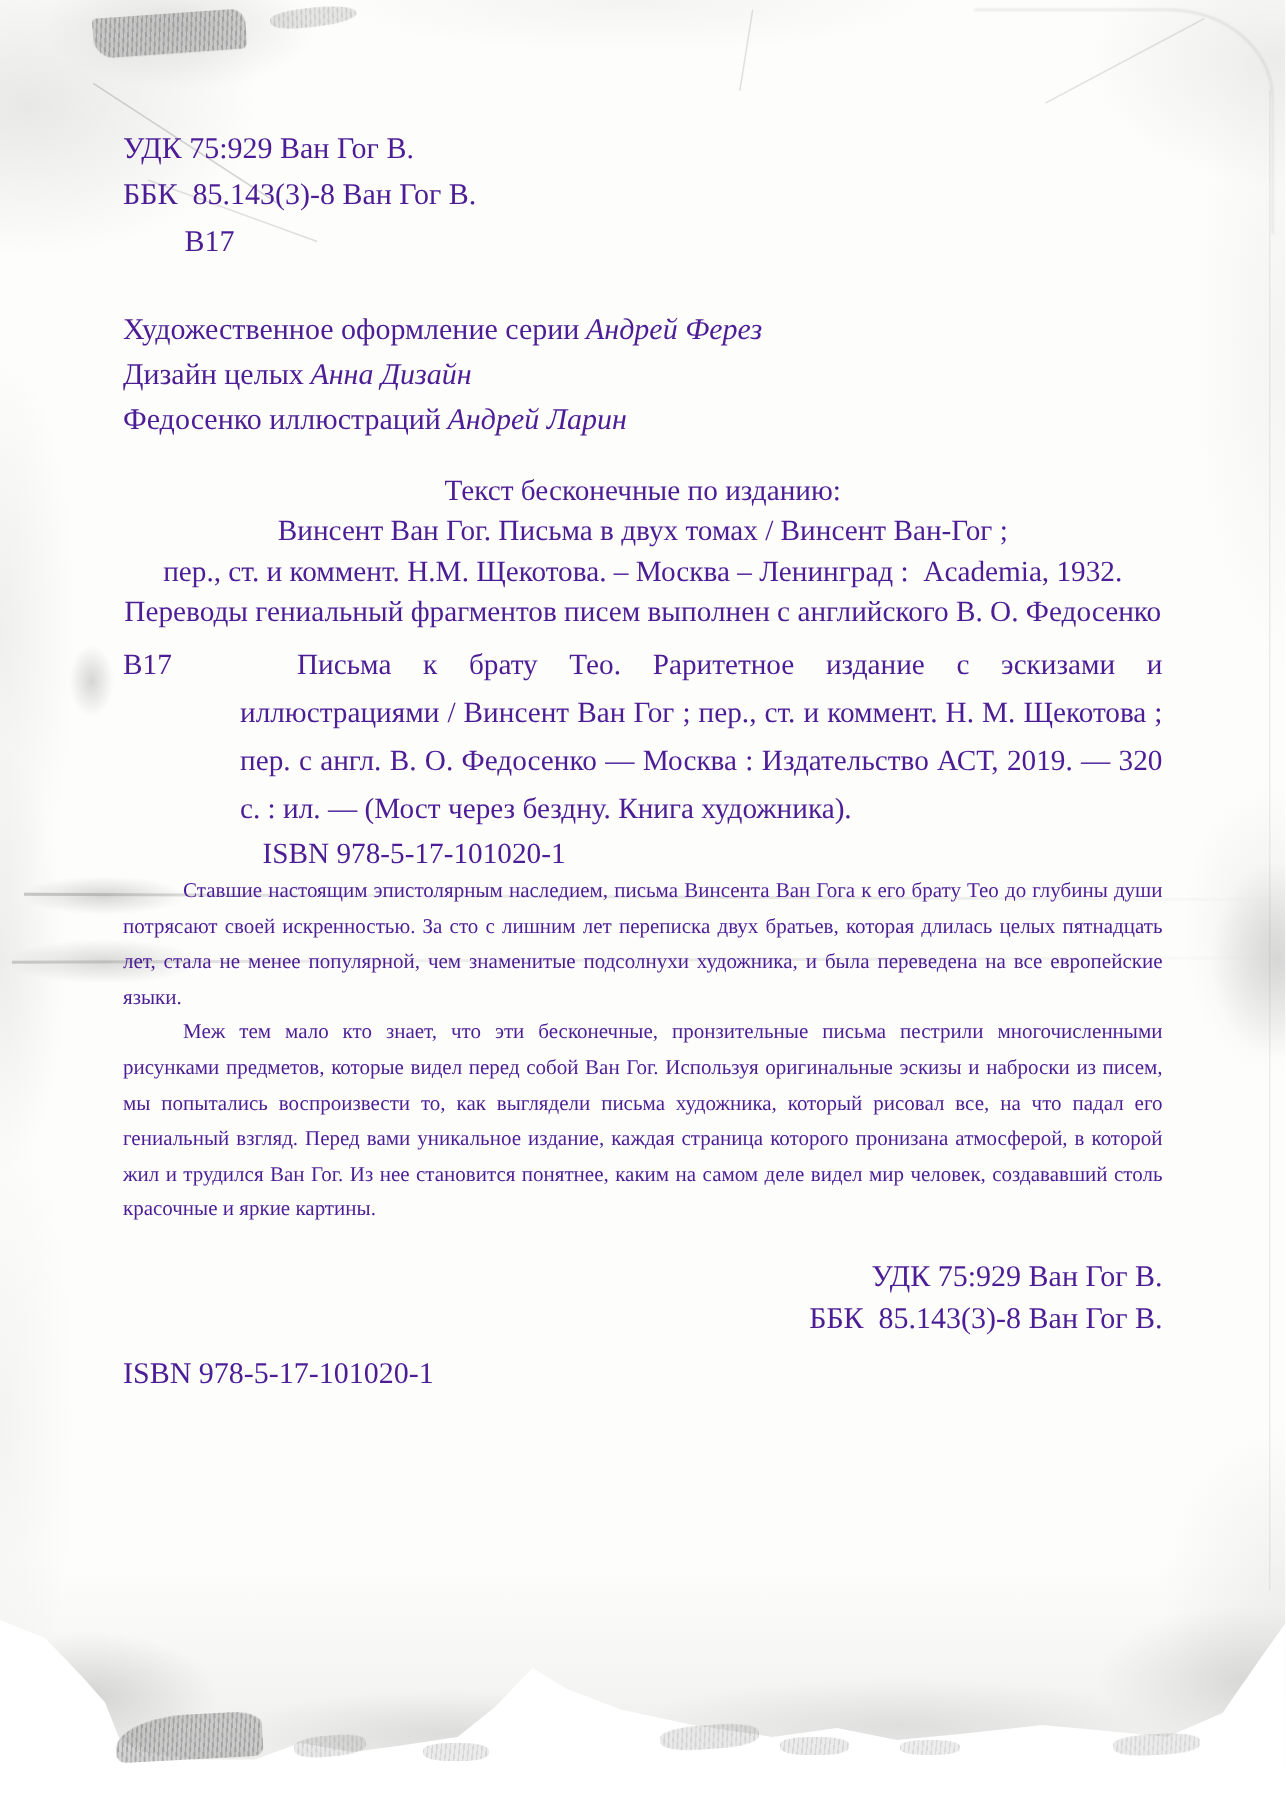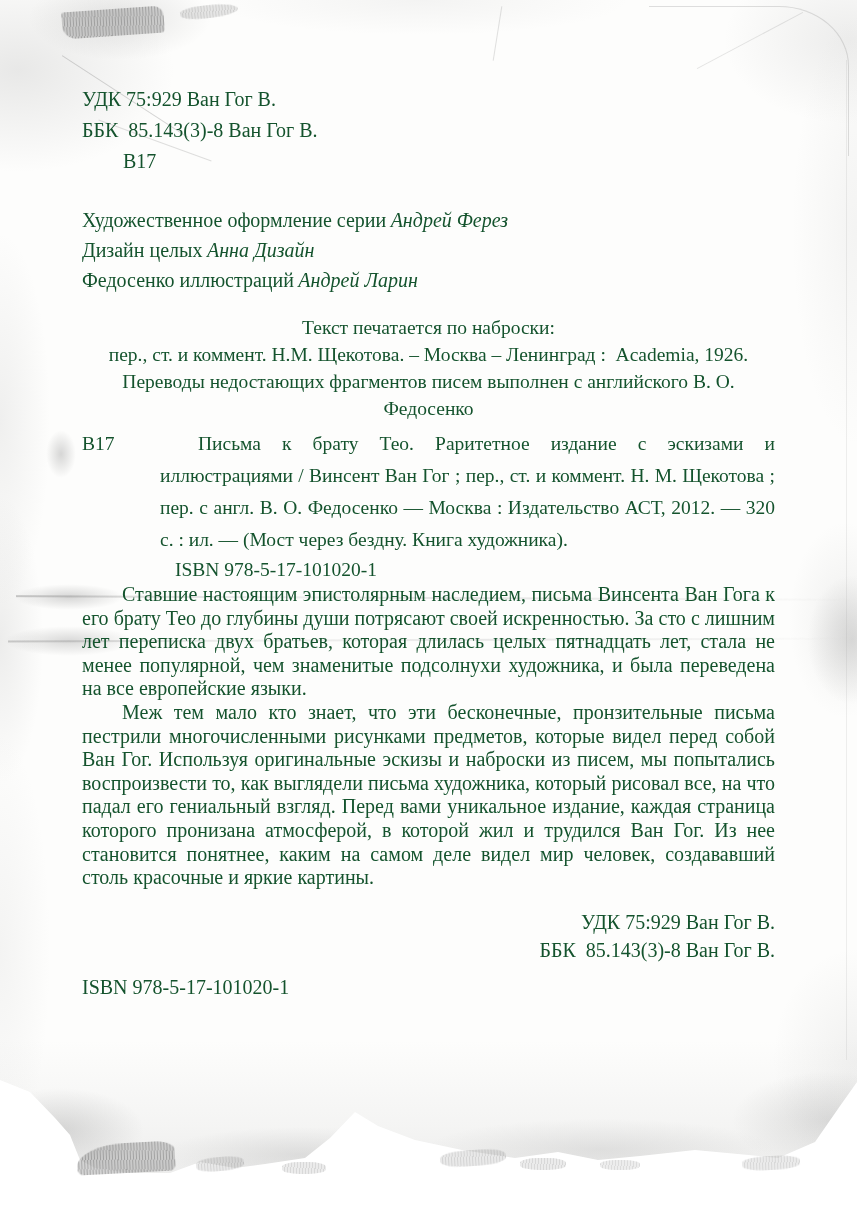--- a/index.html
+++ b/index.html
@@ -1,21 +1,21 @@
 <!DOCTYPE html>
 <html lang="ru"><head>
 <meta charset="utf-8">
 <style>
   * { margin:0; padding:0; box-sizing:border-box; }
   html,body { background:#ffffff; }
   .page {
     position:relative; width:857px; height:1211px; overflow:hidden;
     background:#ffffff;
     font-family:"Liberation Serif","DejaVu Serif",serif;
-    color:#14532d;
+    color:#4c1d95;
   }
   .tex { position:absolute; pointer-events:none; }
 
   
   .paper-bg { inset:0; z-index:1; background:
     radial-gradient(ellipse 230px 150px at 18px 70px,  rgba(148,148,148,.20), transparent 68%),
     radial-gradient(ellipse 130px 60px  at 120px 18px, rgba(140,140,140,.22), transparent 70%),
     radial-gradient(ellipse 300px 50px  at 420px 0px,  rgba(160,160,160,.10), transparent 70%),
     radial-gradient(ellipse 180px 120px at 850px 40px, rgba(150,150,150,.16), transparent 70%),
     radial-gradient(ellipse 90px 300px  at 857px 230px,rgba(160,160,160,.10), transparent 72%),
@@ -80,21 +80,21 @@
   .codes-top { line-height:31px; font-size:20px; }
   .author-sign { padding-left:41px; }
   .credits { margin-top:28px; text-align:left; line-height:30px; font-size:20px; }
   .credit-name { font-style:italic; margin-left:.22em; }
   .notice { margin-top:23px; text-align:justify; text-indent:33px; line-height:28px; }
   .source { margin-top:19px; text-align:center; line-height:27px; }
   .catalog { margin-top:6px; display:flex; line-height:32px; }
   .catalog-code { width:78px; flex:none; }
   .catalog-text { flex:1 1 auto; text-align:justify; text-indent:38px; }
   .isbn-main { padding-left:93px; line-height:27px; }
-  .annot { text-align:justify; text-indent:40px; line-height:23.6px; font-size:20px; }
+  .annot { text-align:justify; text-indent:40px; line-height:23.6px; font-size:14px; }
   .codes-bottom { margin-top:18px; text-align:right; line-height:28px; font-size:20px; }
   .footer-row { margin-top:10px; display:flex; justify-content:space-between; font-size:20px; line-height:27px; }
 </style>
 </head>
 <body>
 
 <div class="page">
 
   <div class="tex paper-bg"></div>
   <div class="tex dark-patch dp-a"></div>
@@ -130,28 +130,29 @@
     </header>
 
     <section class="credits">
       <div class="credit-line"><span>Художественное оформление серии</span><span class="credit-name">Андрей Ферез</span></div>
       <div class="credit-line"><span>Дизайн целых</span><span class="credit-name">Анна Дизайн</span></div>
       <div class="credit-line"><span>Федосенко иллюстраций</span><span class="credit-name">Андрей Ларин</span></div>
     </section>
 
 
     <section class="source">
-      <div>Текст печатается по наброски:</div>
-      <div class="pre">пер., ст. и коммент. Н.М. Щекотова. – Москва – Ленинград :  Academia, 1926.</div>
-      <div class="pre">Переводы недостающих фрагментов писем выполнен с английского В. О. Федосенко</div>
+      <div>Текст бесконечные по изданию:</div>
+      <div class="pre">Винсент Ван Гог. Письма в двух томах / Винсент Ван-Гог ;</div>
+      <div class="pre">пер., ст. и коммент. Н.М. Щекотова. – Москва – Ленинград :  Academia, 1932.</div>
+      <div class="pre">Переводы гениальный фрагментов писем выполнен с английского В. О. Федосенко</div>
     </section>
 
     <section class="catalog">
       <div class="catalog-code">В17</div>
-      <p class="catalog-text">Письма к брату Тео. Раритетное издание с эскизами и иллюстрациями / Винсент Ван Гог ; пер., ст. и коммент. Н. М. Щекотова ; пер. с англ. В. О. Федосенко — Москва : Издательство АСТ, 2012. — 320 с. : ил. — (Мост через бездну. Книга художника).</p>
+      <p class="catalog-text">Письма к брату Тео. Раритетное издание с эскизами и иллюстрациями / Винсент Ван Гог ; пер., ст. и коммент. Н. М. Щекотова ; пер. с англ. В. О. Федосенко — Москва : Издательство АСТ, 2019. — 320 с. : ил. — (Мост через бездну. Книга художника).</p>
     </section>
 
     <div class="isbn-main pre">ISBN 978-5-17-101020-1</div>
 
     <p class="annot">Ставшие настоящим эпистолярным наследием, письма Винсента Ван Гога к его брату Тео до глубины души потрясают своей искренностью. За сто с лишним лет переписка двух братьев, которая длилась целых пятнадцать лет, стала не менее популярной, чем знаменитые подсолнухи художника, и была переведена на все европейские языки.</p>
     <p class="annot">Меж тем мало кто знает, что эти бесконечные, пронзительные письма пестрили многочисленными рисунками предметов, которые видел перед собой Ван Гог. Используя оригинальные эскизы и наброски из писем, мы попытались воспроизвести то, как выглядели письма художника, который рисовал все, на что падал его гениальный взгляд. Перед вами уникальное издание, каждая страница которого пронизана атмосферой, в которой жил и трудился Ван Гог. Из нее становится понятнее, каким на самом деле видел мир человек, создававший столь красочные и яркие картины.</p>
 
     <section class="codes-bottom">
       <div class="pre">УДК 75:929 Ван Гог В.</div>
       <div class="pre">ББК  85.143(3)-8 Ван Гог В.</div>

